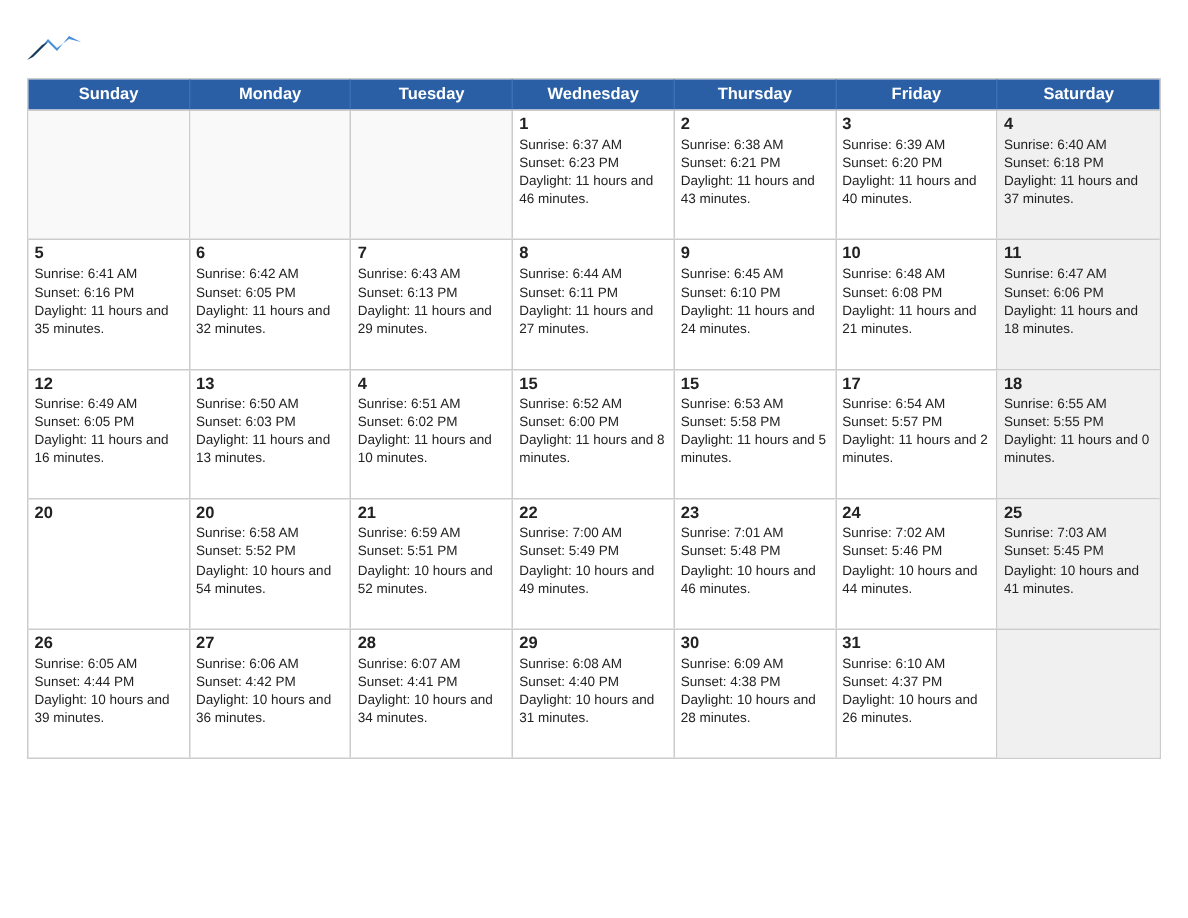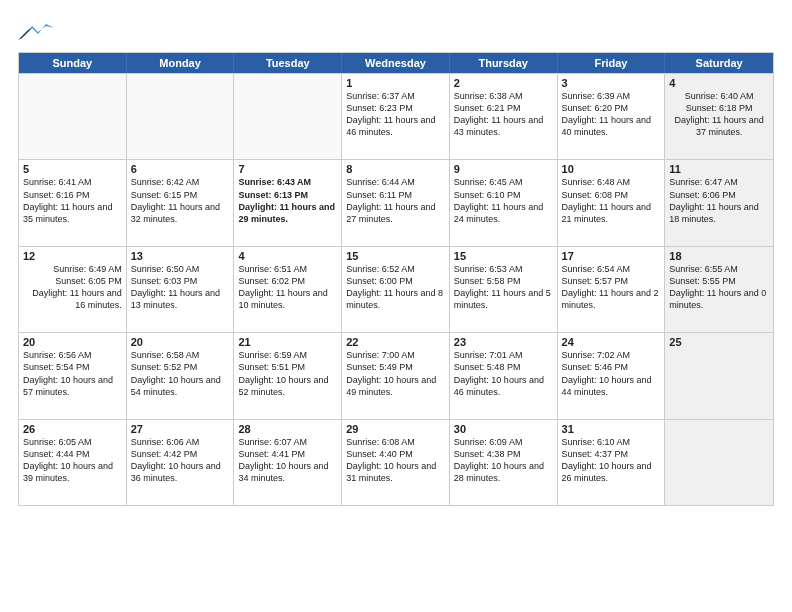--- a/index.html
+++ b/index.html
@@ -153,41 +153,41 @@
 Daylight: 11 hours and 43 minutes.</div>
           </div>
           <div class="cal-cell">
             <span class="day-num">3</span>
             <div class="cell-text" style="white-space: pre-line;">Sunrise: 6:39 AM
 Sunset: 6:20 PM
 Daylight: 11 hours and 40 minutes.</div>
           </div>
           <div class="cal-cell shaded">
             <span class="day-num">4</span>
-            <div class="cell-text" style="white-space: pre-line; text-align: center;">Sunrise: 6:40 AM
+            <div class="cell-text" style="white-space: pre-line;">Sunrise: 6:40 AM
 Sunset: 6:18 PM
 Daylight: 11 hours and 37 minutes.</div>
           </div>
         </div>
         <div class="cal-week">
           <div class="cal-cell">
             <span class="day-num">5</span>
             <div class="cell-text" style="white-space: pre-line;">Sunrise: 6:41 AM
 Sunset: 6:16 PM
 Daylight: 11 hours and 35 minutes.</div>
           </div>
           <div class="cal-cell">
             <span class="day-num">6</span>
             <div class="cell-text" style="white-space: pre-line;">Sunrise: 6:42 AM
-Sunset: 6:15 PM
+Sunset: 6:05 PM
 Daylight: 11 hours and 32 minutes.</div>
           </div>
           <div class="cal-cell">
             <span class="day-num">7</span>
-            <div class="cell-text" style="white-space: pre-line; font-weight: bold;">Sunrise: 6:43 AM
+            <div class="cell-text" style="white-space: pre-line;">Sunrise: 6:43 AM
 Sunset: 6:13 PM
 Daylight: 11 hours and 29 minutes.</div>
           </div>
           <div class="cal-cell">
             <span class="day-num">8</span>
             <div class="cell-text" style="white-space: pre-line;">Sunrise: 6:44 AM
 Sunset: 6:11 PM
 Daylight: 11 hours and 27 minutes.</div>
           </div>
           <div class="cal-cell">
@@ -205,21 +205,21 @@
           <div class="cal-cell shaded">
             <span class="day-num">11</span>
             <div class="cell-text" style="white-space: pre-line;">Sunrise: 6:47 AM
 Sunset: 6:06 PM
 Daylight: 11 hours and 18 minutes.</div>
           </div>
         </div>
         <div class="cal-week">
           <div class="cal-cell">
             <span class="day-num">12</span>
-            <div class="cell-text" style="white-space: pre-line; text-align: right;">Sunrise: 6:49 AM
+            <div class="cell-text" style="white-space: pre-line;">Sunrise: 6:49 AM
 Sunset: 6:05 PM
 Daylight: 11 hours and 16 minutes.</div>
           </div>
           <div class="cal-cell">
             <span class="day-num">13</span>
             <div class="cell-text" style="white-space: pre-line;">Sunrise: 6:50 AM
 Sunset: 6:03 PM
 Daylight: 11 hours and 13 minutes.</div>
           </div>
           <div class="cal-cell">
@@ -249,23 +249,20 @@
           <div class="cal-cell shaded">
             <span class="day-num">18</span>
             <div class="cell-text" style="white-space: pre-line;">Sunrise: 6:55 AM
 Sunset: 5:55 PM
 Daylight: 11 hours and 0 minutes.</div>
           </div>
         </div>
         <div class="cal-week">
           <div class="cal-cell">
             <span class="day-num">20</span>
-            <div class="cell-text" style="white-space: pre-line;">Sunrise: 6:56 AM
-Sunset: 5:54 PM
-Daylight: 10 hours and 57 minutes.</div>
           </div>
           <div class="cal-cell">
             <span class="day-num">20</span>
             <div class="cell-text" style="white-space: pre-line;">Sunrise: 6:58 AM
 Sunset: 5:52 PM
 Daylight: 10 hours and 54 minutes.</div>
           </div>
           <div class="cal-cell">
             <span class="day-num">21</span>
             <div class="cell-text" style="white-space: pre-line;">Sunrise: 6:59 AM
@@ -285,20 +282,23 @@
 Daylight: 10 hours and 46 minutes.</div>
           </div>
           <div class="cal-cell">
             <span class="day-num">24</span>
             <div class="cell-text" style="white-space: pre-line;">Sunrise: 7:02 AM
 Sunset: 5:46 PM
 Daylight: 10 hours and 44 minutes.</div>
           </div>
           <div class="cal-cell shaded">
             <span class="day-num">25</span>
+            <div class="cell-text" style="white-space: pre-line;">Sunrise: 7:03 AM
+Sunset: 5:45 PM
+Daylight: 10 hours and 41 minutes.</div>
           </div>
         </div>
         <div class="cal-week">
           <div class="cal-cell">
             <span class="day-num">26</span>
             <div class="cell-text" style="white-space: pre-line;">Sunrise: 6:05 AM
 Sunset: 4:44 PM
 Daylight: 10 hours and 39 minutes.</div>
           </div>
           <div class="cal-cell">

